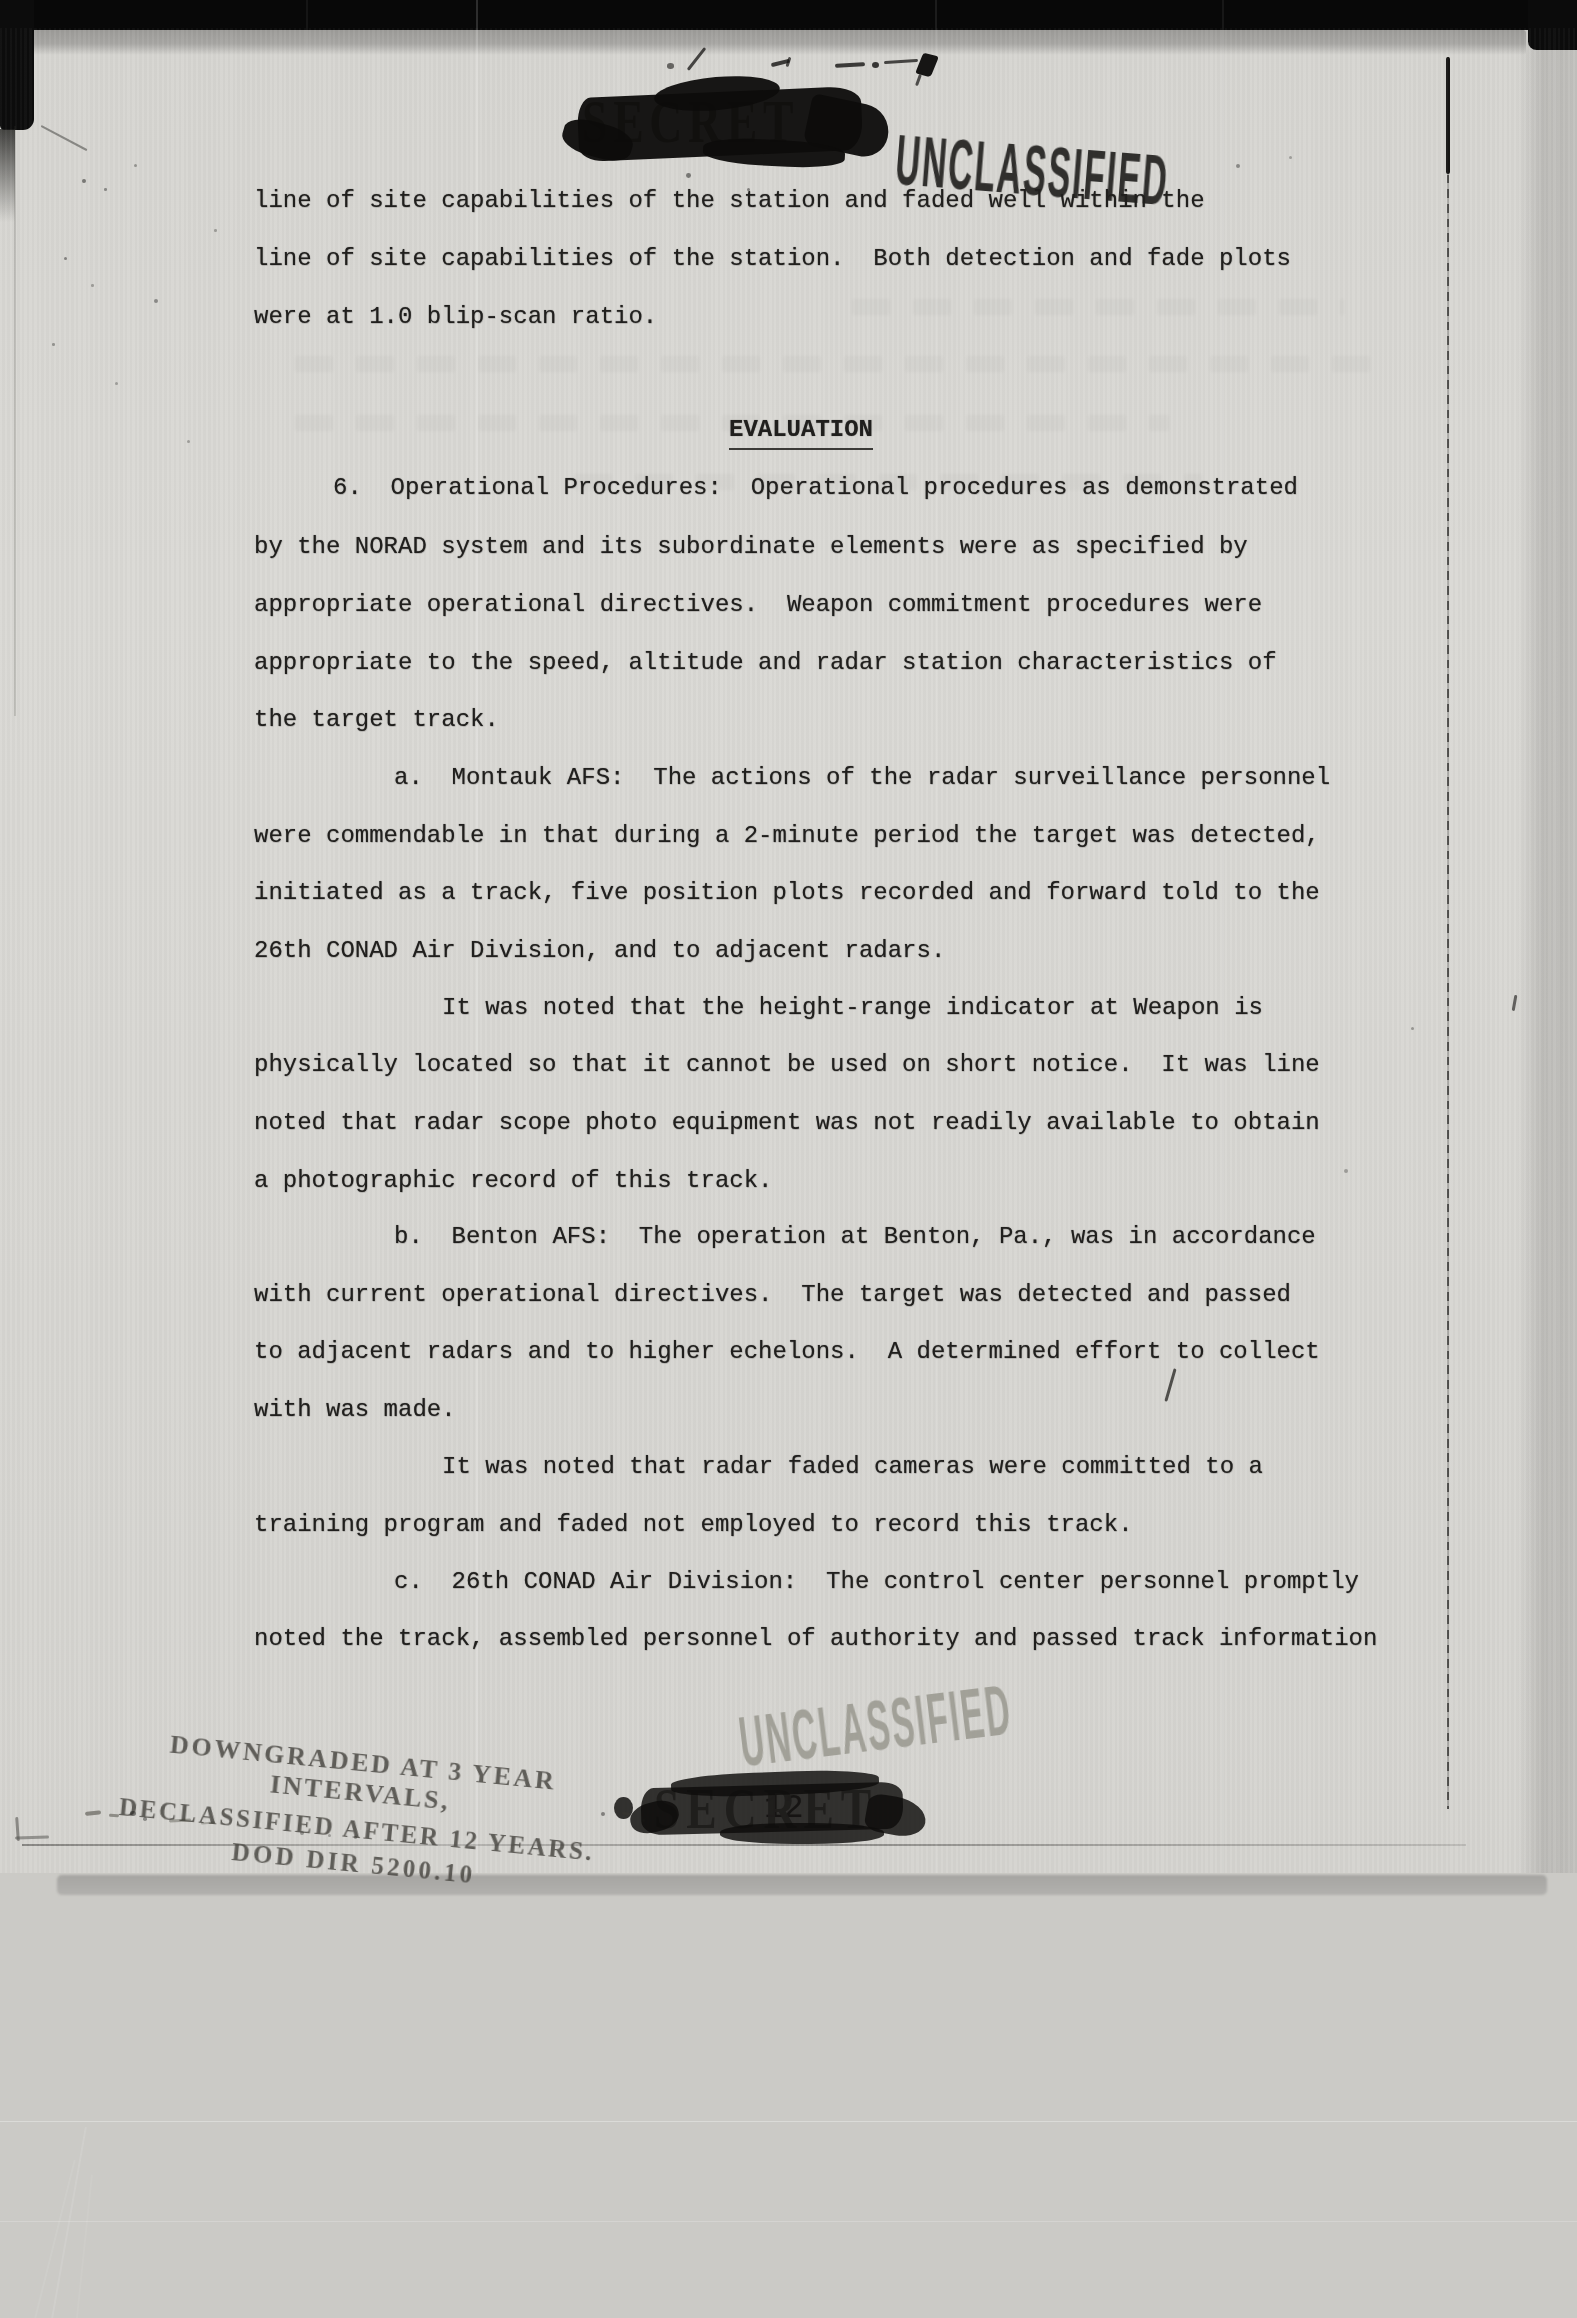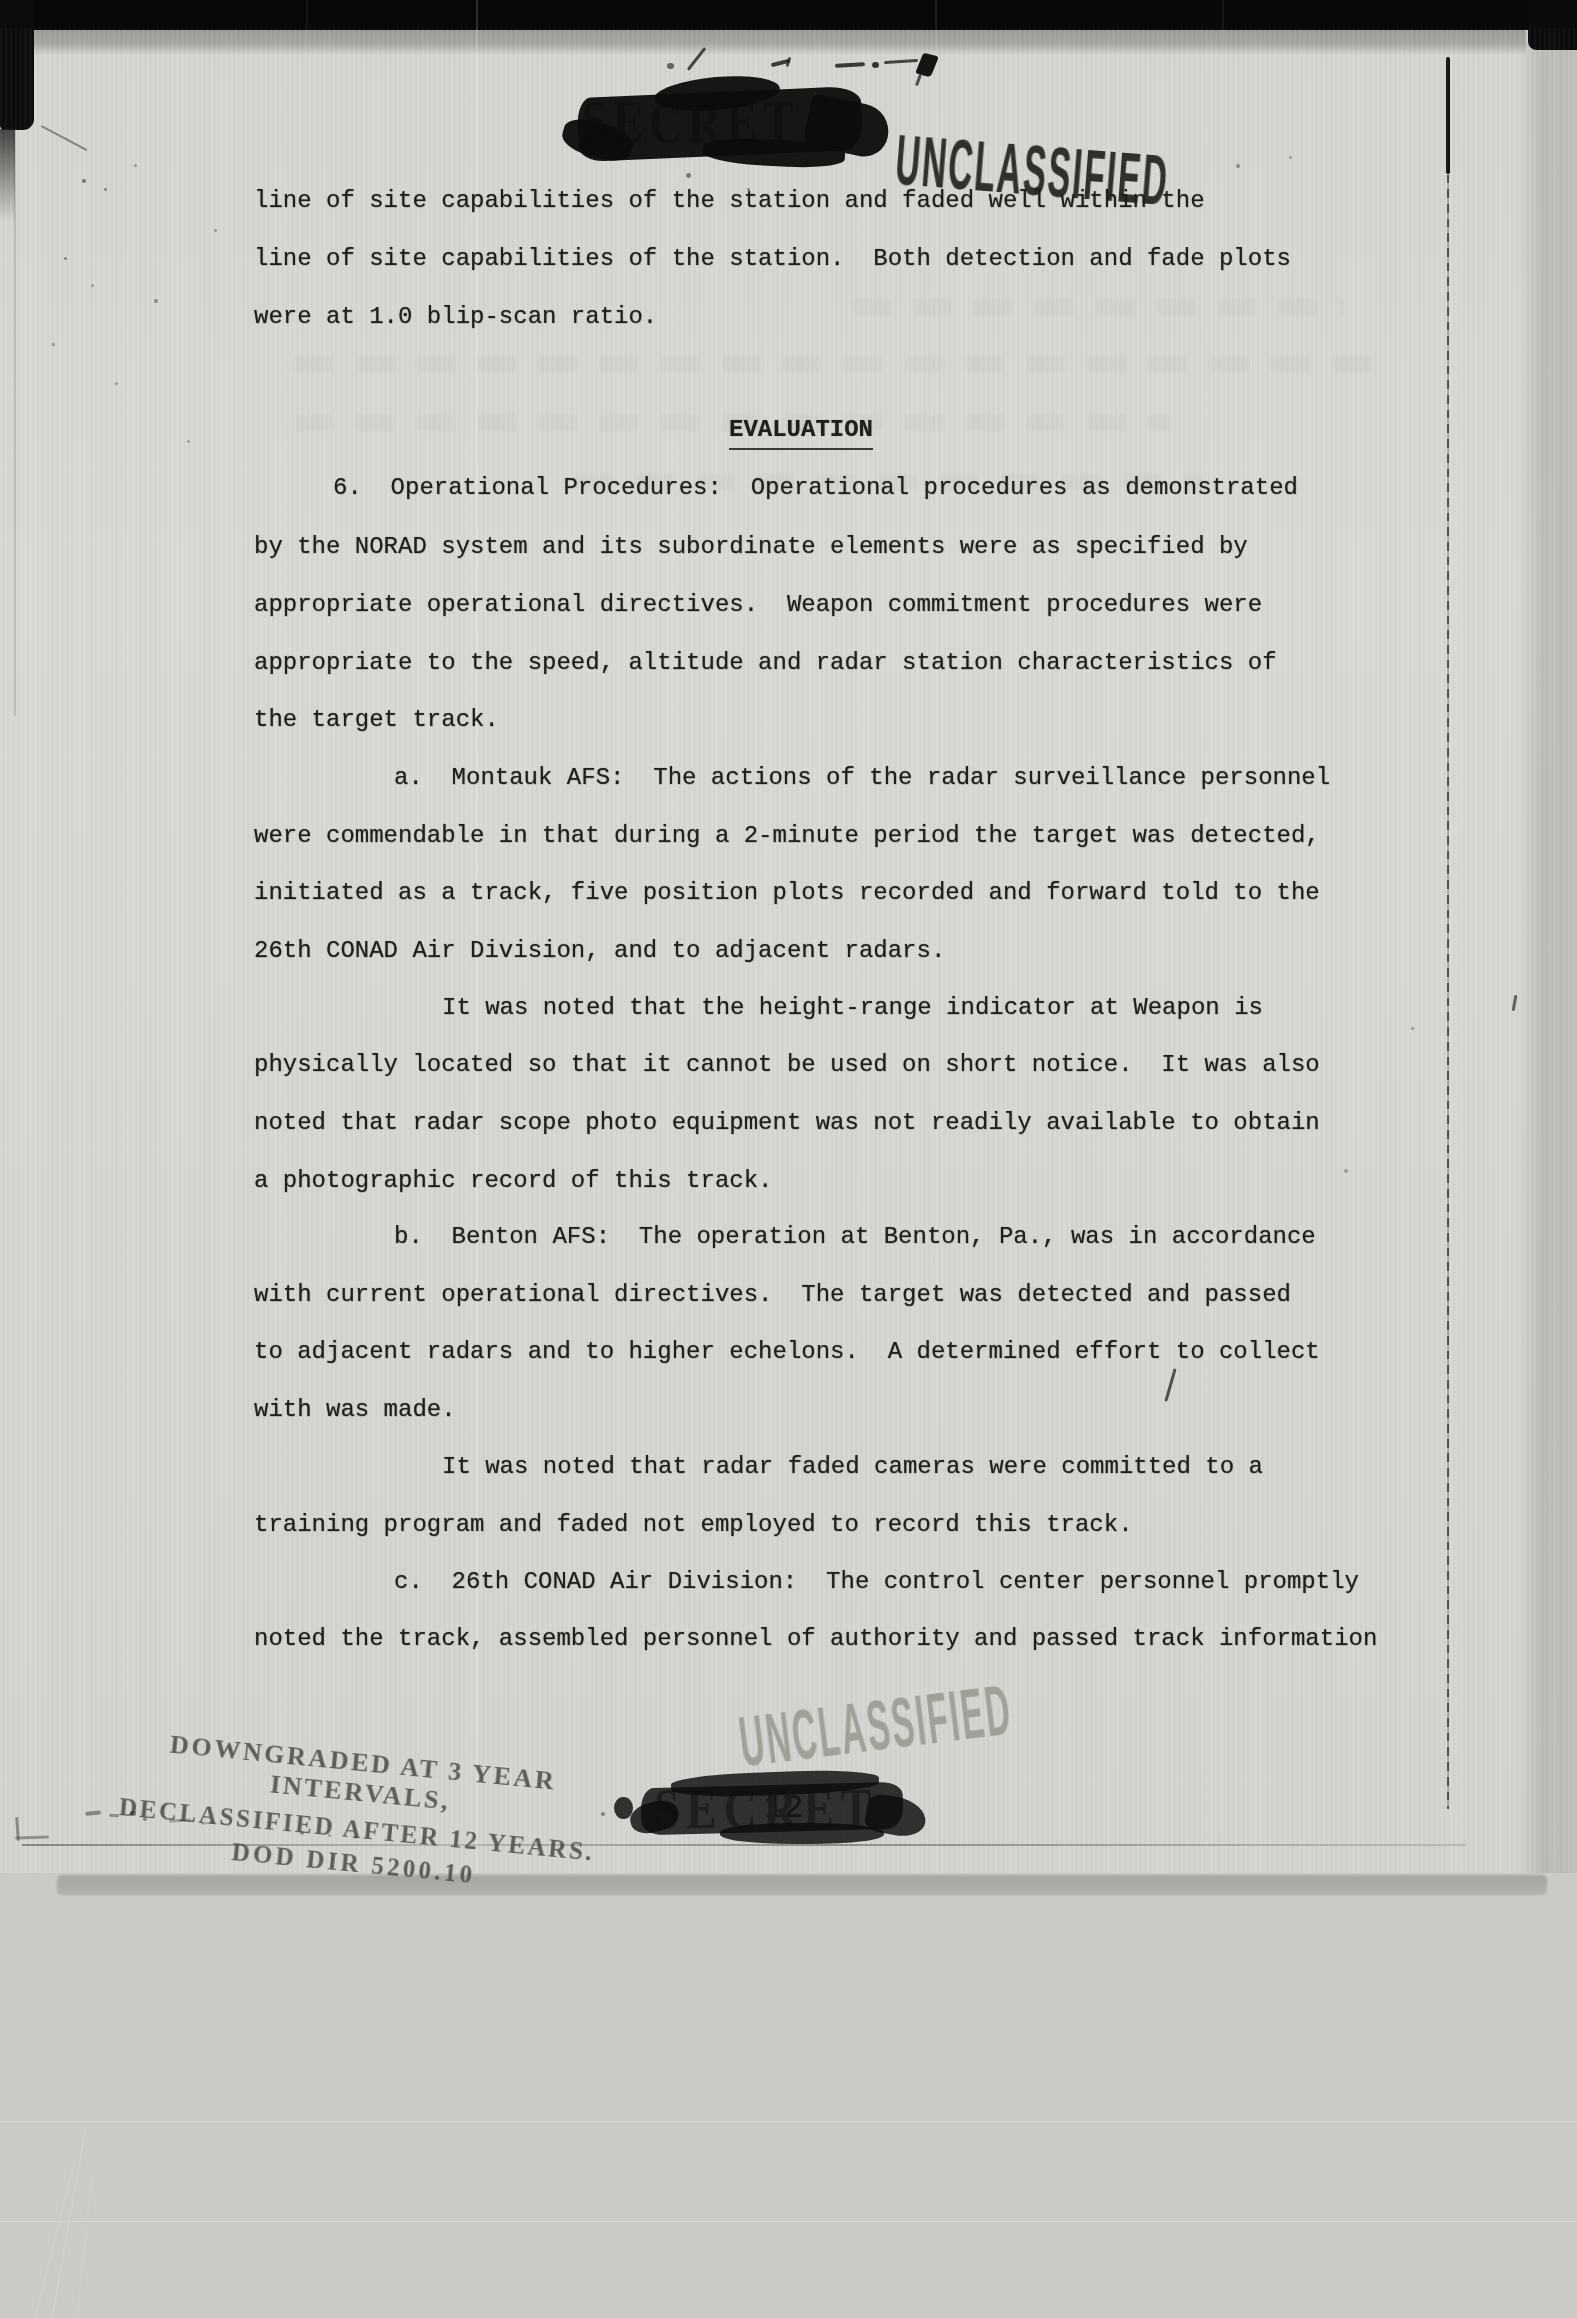--- a/index.html
+++ b/index.html
@@ -207,21 +207,21 @@
 <div class="line ind1" style="--y:474px">6.  Operational Procedures:  Operational procedures as demonstrated</div>
 <div class="line ind0" style="--y:533px">by the NORAD system and its subordinate elements were as specified by</div>
 <div class="line ind0" style="--y:591px">appropriate operational directives.  Weapon commitment procedures were</div>
 <div class="line ind0" style="--y:649px">appropriate to the speed, altitude and radar station characteristics of</div>
 <div class="line ind0" style="--y:706px">the target track.</div>
 <div class="line ind2" style="--y:764px">a.  Montauk AFS:  The actions of the radar surveillance personnel</div>
 <div class="line ind0" style="--y:822px">were commendable in that during a 2-minute period the target was detected,</div>
 <div class="line ind0" style="--y:879px">initiated as a track, five position plots recorded and forward told to the</div>
 <div class="line ind0" style="--y:937px">26th CONAD Air Division, and to adjacent radars.</div>
 <div class="line ind3" style="--y:994px">It was noted that the height-range indicator at Weapon is</div>
-<div class="line ind0" style="--y:1051px">physically located so that it cannot be used on short notice.  It was also</div>
+<div class="line ind0" style="--y:1051px">physically located so that it cannot be used on short notice.  It was line</div>
 <div class="line ind0" style="--y:1109px">noted that radar scope photo equipment was not readily available to obtain</div>
 <div class="line ind0" style="--y:1167px">a photographic record of this track.</div>
 <div class="line ind2" style="--y:1223px">b.  Benton AFS:  The operation at Benton, Pa., was in accordance</div>
 <div class="line ind0" style="--y:1281px">with current operational directives.  The target was detected and passed</div>
 <div class="line ind0" style="--y:1338px">to adjacent radars and to higher echelons.  A determined effort to collect</div>
 <div class="line ind0" style="--y:1396px">with was made.</div>
 <div class="line ind3" style="--y:1453px">It was noted that radar faded cameras were committed to a</div>
 <div class="line ind0" style="--y:1511px">training program and faded not employed to record this track.</div>
 <div class="line ind2" style="--y:1568px">c.  26th CONAD Air Division:  The control center personnel promptly</div>
 <div class="line ind0" style="--y:1625px">noted the track, assembled personnel of authority and passed track information</div>

